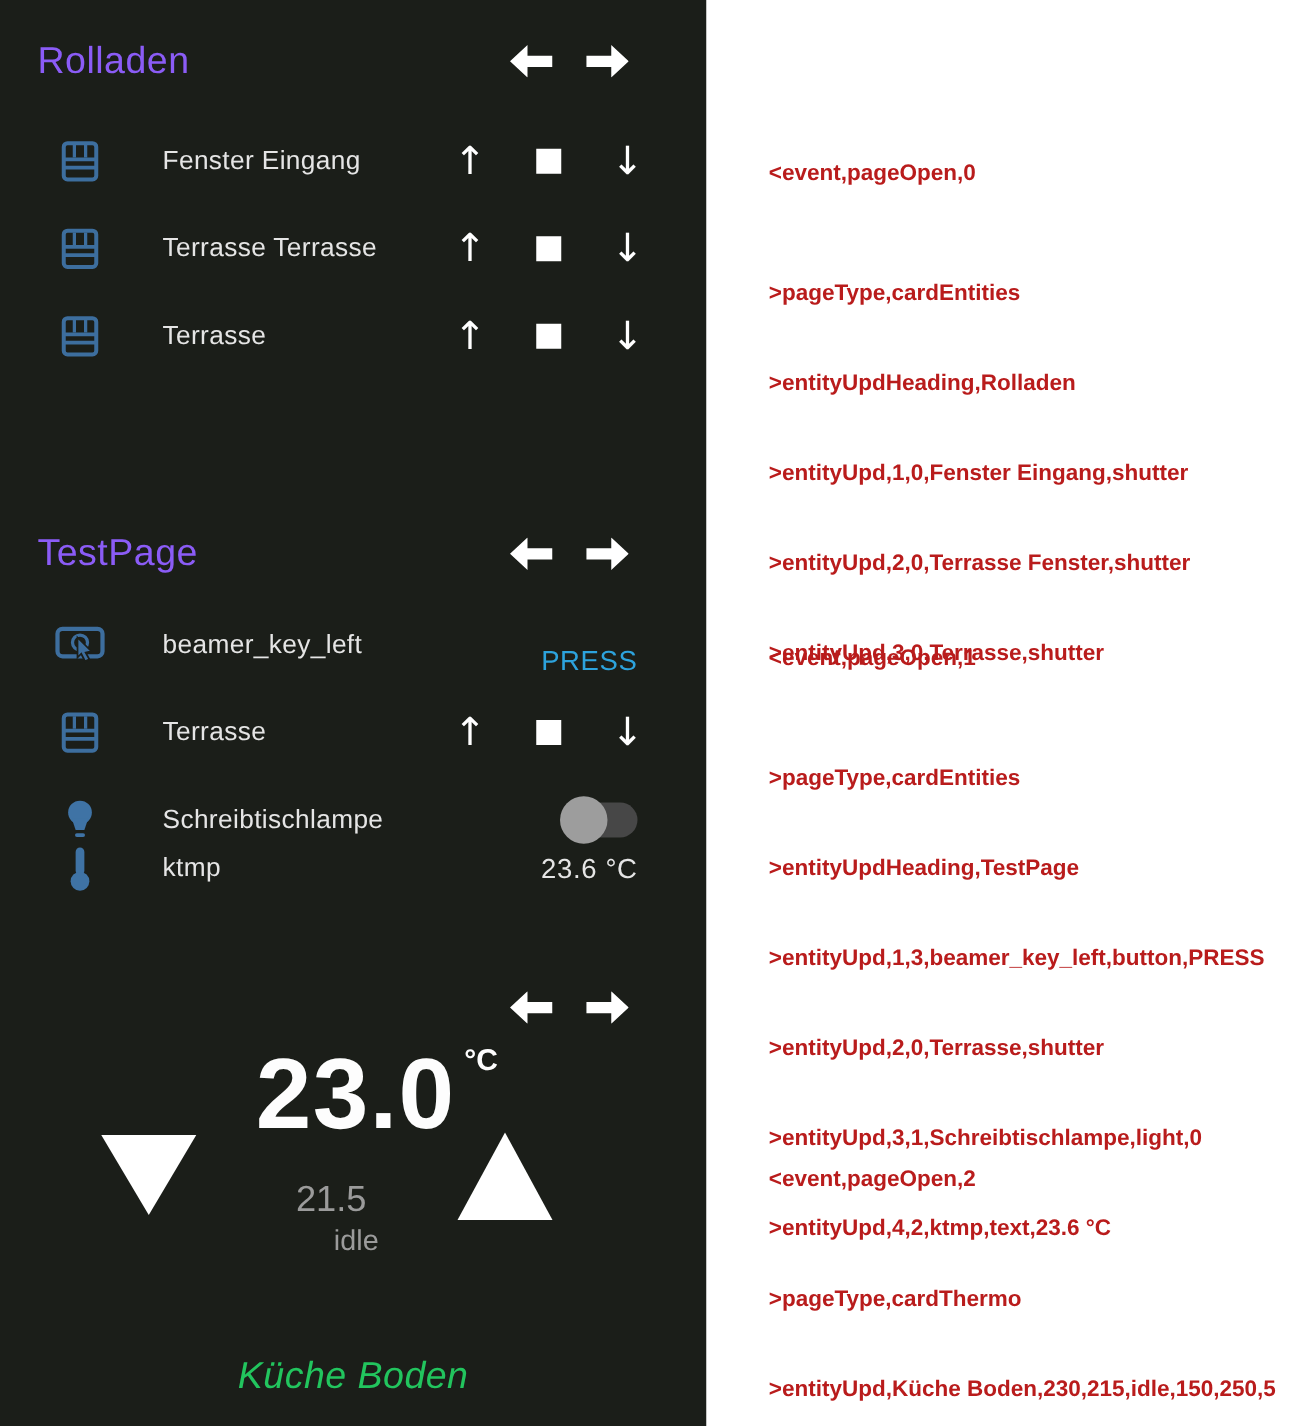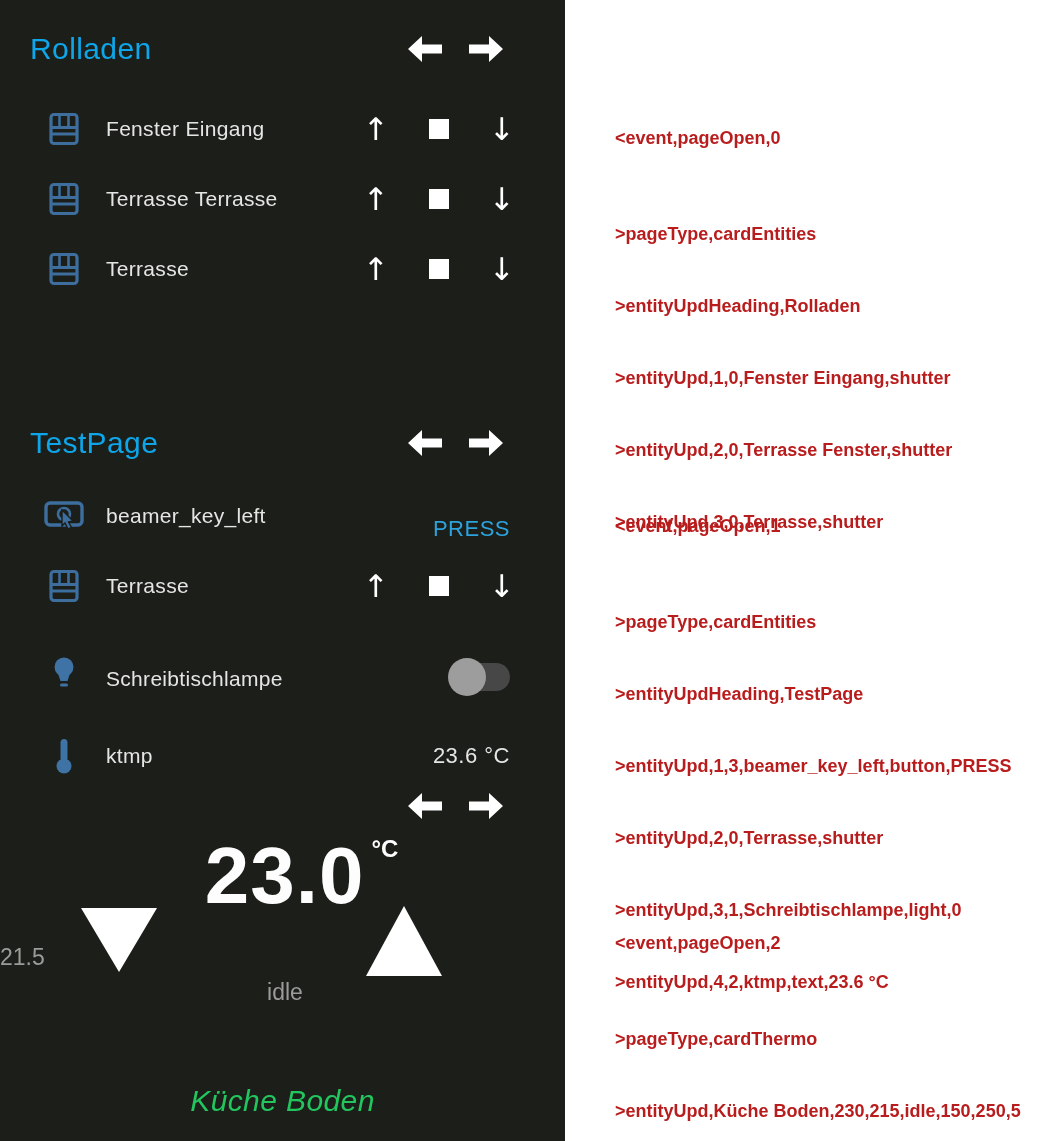--- a/index.html
+++ b/index.html
@@ -5,26 +5,26 @@
   * { margin:0; padding:0; box-sizing:border-box; }
   html,body { width:1045px; height:1141px; background:#ffffff;
               font-family:"Liberation Sans", sans-serif; }
   .stage { position:relative; width:1045px; height:1141px; background:#ffffff; overflow:hidden; }
 
   
   .panel { position:absolute; left:0; top:0; width:565px; height:1141px; background:#1b1e19; }
 
   .card-header { position:absolute; left:30px; right:62px; height:36px;
                  display:flex; justify-content:space-between; align-items:center; }
-  .card-title { font-size:30px; color:#0ea5e9; font-weight:400; letter-spacing:.4px; }
+  .card-title { font-size:30px; color:#8b5cf6; font-weight:400; letter-spacing:.4px; }
   .nav-arrows { display:flex; gap:27px; align-items:center; }
   .nav-arrows svg { display:block; }
 
   .entity-row { position:absolute; left:44px; right:0; height:70px;
-                display:flex; align-items:center; }
+                display:flex; align-items:center;gap:24px; }
   .entity-icon { width:40px; display:flex; justify-content:center; align-items:center; }
   .entity-label { margin-left:22px; font-size:21px; color:#e5e5e5; flex:1; letter-spacing:.3px; }
 
   .shutter-controls { display:flex; gap:33px; margin-right:48px; }
   .sc-cell { width:30px; height:38px; display:flex; align-items:center; justify-content:center;
              color:#ffffff; font-size:31px; font-family:"DejaVu Sans", sans-serif; }
   .stop-square { width:20px; height:20px; background:#ffffff; }
 
   .entity-value { margin-right:55px; font-size:22px; letter-spacing:.5px; }
   .press-value { color:#2da3dd;margin-top:25px; }
@@ -41,22 +41,22 @@
   .big-temp { font-size:80px; font-weight:bold; line-height:1; letter-spacing:1px; }
   .temp-unit { font-size:24px; font-weight:bold; vertical-align:46px; margin-left:7px; }
 
   .tri-down { position:absolute; left:81px; top:908px; width:0; height:0;
               border-left:38px solid transparent; border-right:38px solid transparent;
               border-top:64px solid #ffffff; }
   .tri-up   { position:absolute; left:366px; top:906px; width:0; height:0;
               border-left:38px solid transparent; border-right:38px solid transparent;
               border-bottom:70px solid #ffffff; }
 
-  .setpoint   { position:absolute; top:944px; left:0; width:530px; text-align:left;
-                font-size:23px; color:#9b9b9b; }
+  .setpoint   { position:absolute; top:944px; left:0; width:530px; text-align:center;
+                font-size:29px; color:#9b9b9b; }
   .hvac-state { position:absolute; top:979px; left:0; width:530px; text-align:center;
                 font-size:23px; color:#9b9b9b;padding-left:40px; }
   .thermo-title { position:absolute; top:1084px; left:0; width:565px; text-align:center;
                   font-size:30px; color:#22c55e; letter-spacing:.4px;font-style:italic; }
 
   
   .annotation { position:absolute; left:615px; font-weight:bold; font-size:18px;
                 line-height:24px; color:#b91c1c; white-space:pre; }
   .event-line { margin-bottom:24px; }
 </style>
@@ -183,35 +183,35 @@
       <span class="entity-label">Terrasse</span>
       <span class="shutter-controls">
         <span class="sc-cell">↑</span>
         <span class="sc-cell">
             <span class="stop-square"></span>
           </span>
         <span class="sc-cell">↓</span>
       </span>
     </div>
 
-    <div class="entity-row" style="top:621px;align-items:flex-end;">
+    <div class="entity-row" style="top:621px;">
       <span class="entity-icon">
         <svg width="28" height="36" viewBox="0 0 28 36" fill="#3f73a5">
             <circle cx="14" cy="12" r="9.5"></circle>
             <path d="M7.5 17 L20.5 17 L17.5 26 L10.5 26 Z"></path>
             <rect x="10" y="28.5" width="8" height="3" rx="1.5"></rect>
           </svg>
       </span>
       <span class="entity-label">Schreibtischlampe</span>
       <span class="toggle">
         <span class="toggle-knob"></span>
       </span>
     </div>
 
-    <div class="entity-row" style="top:721px;">
+    <div class="entity-row" style="top:660px;">
       <span class="entity-icon">
         <svg width="18" height="38" viewBox="0 0 18 38" fill="#3f73a5">
             <rect x="5.5" y="2" width="7" height="22" rx="3.5"></rect>
             <circle cx="9" cy="29" r="7.5"></circle>
           </svg>
       </span>
       <span class="entity-label">ktmp</span>
       <span class="entity-value text-value">23.6 °C</span>
     </div>
 

